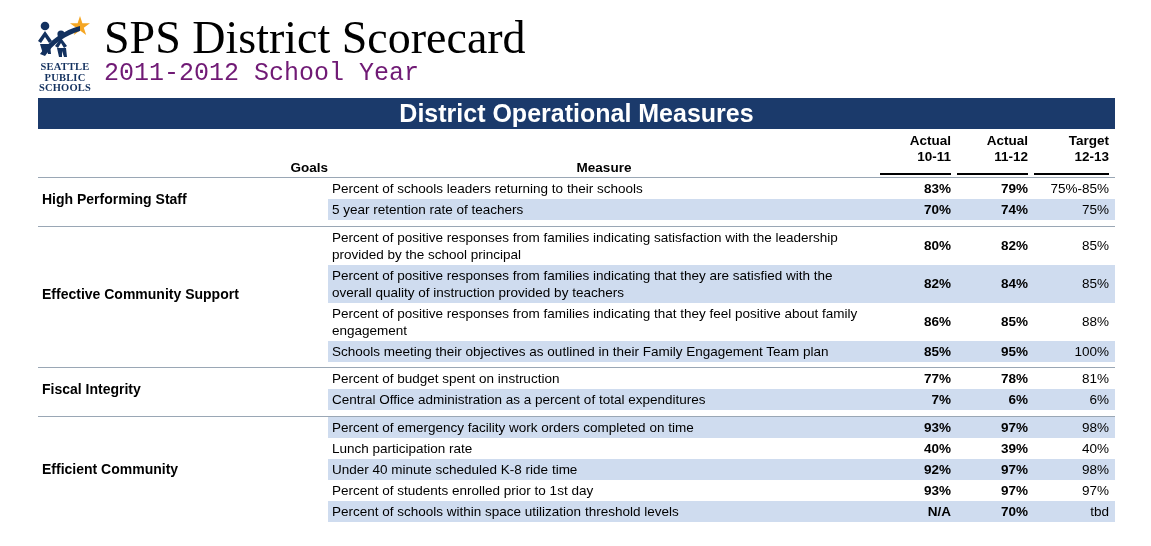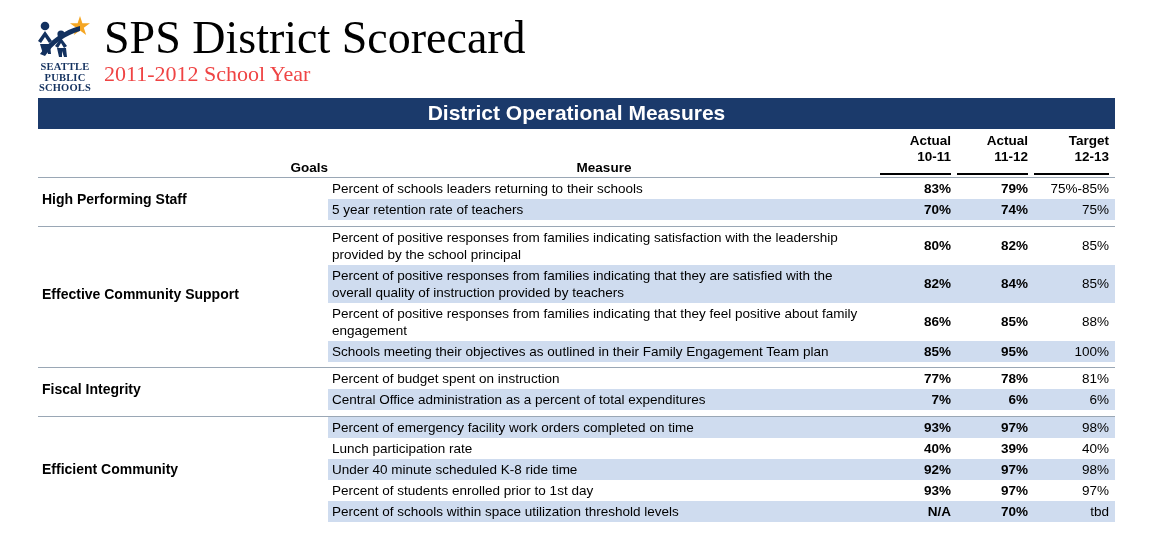--- a/index.html
+++ b/index.html
@@ -49,34 +49,34 @@
     top: 12px;
   }
   .main-title {
     font-family: "Liberation Serif", serif;
     font-size: 46px;
     line-height: 52px;
     color: #000000;
     white-space: nowrap;
   }
   .sub-title {
-    font-family: Liberation Serif, serif;
-    font-size: 22px;
+    font-family: Liberation Mono, monospace;
+    font-size: 25px;
     line-height: 24px;
-    color: #ef4444;
+    color: #701a75;
     margin-top: -2px;
   }
 
   
   .banner {
     margin: 0 36px 0 38px;
     background: #1b3a6b;
     color: #ffffff;
     text-align: center;
-    font-size: 21px;
+    font-size: 25px;
     font-weight: bold;
     line-height: 26px;
     padding: 2px 0 3px 0;
     font-family: "Liberation Sans", sans-serif;
   }
 
   
   table.scorecard {
     margin: 0 36px 0 38px;
     border-collapse: collapse;

